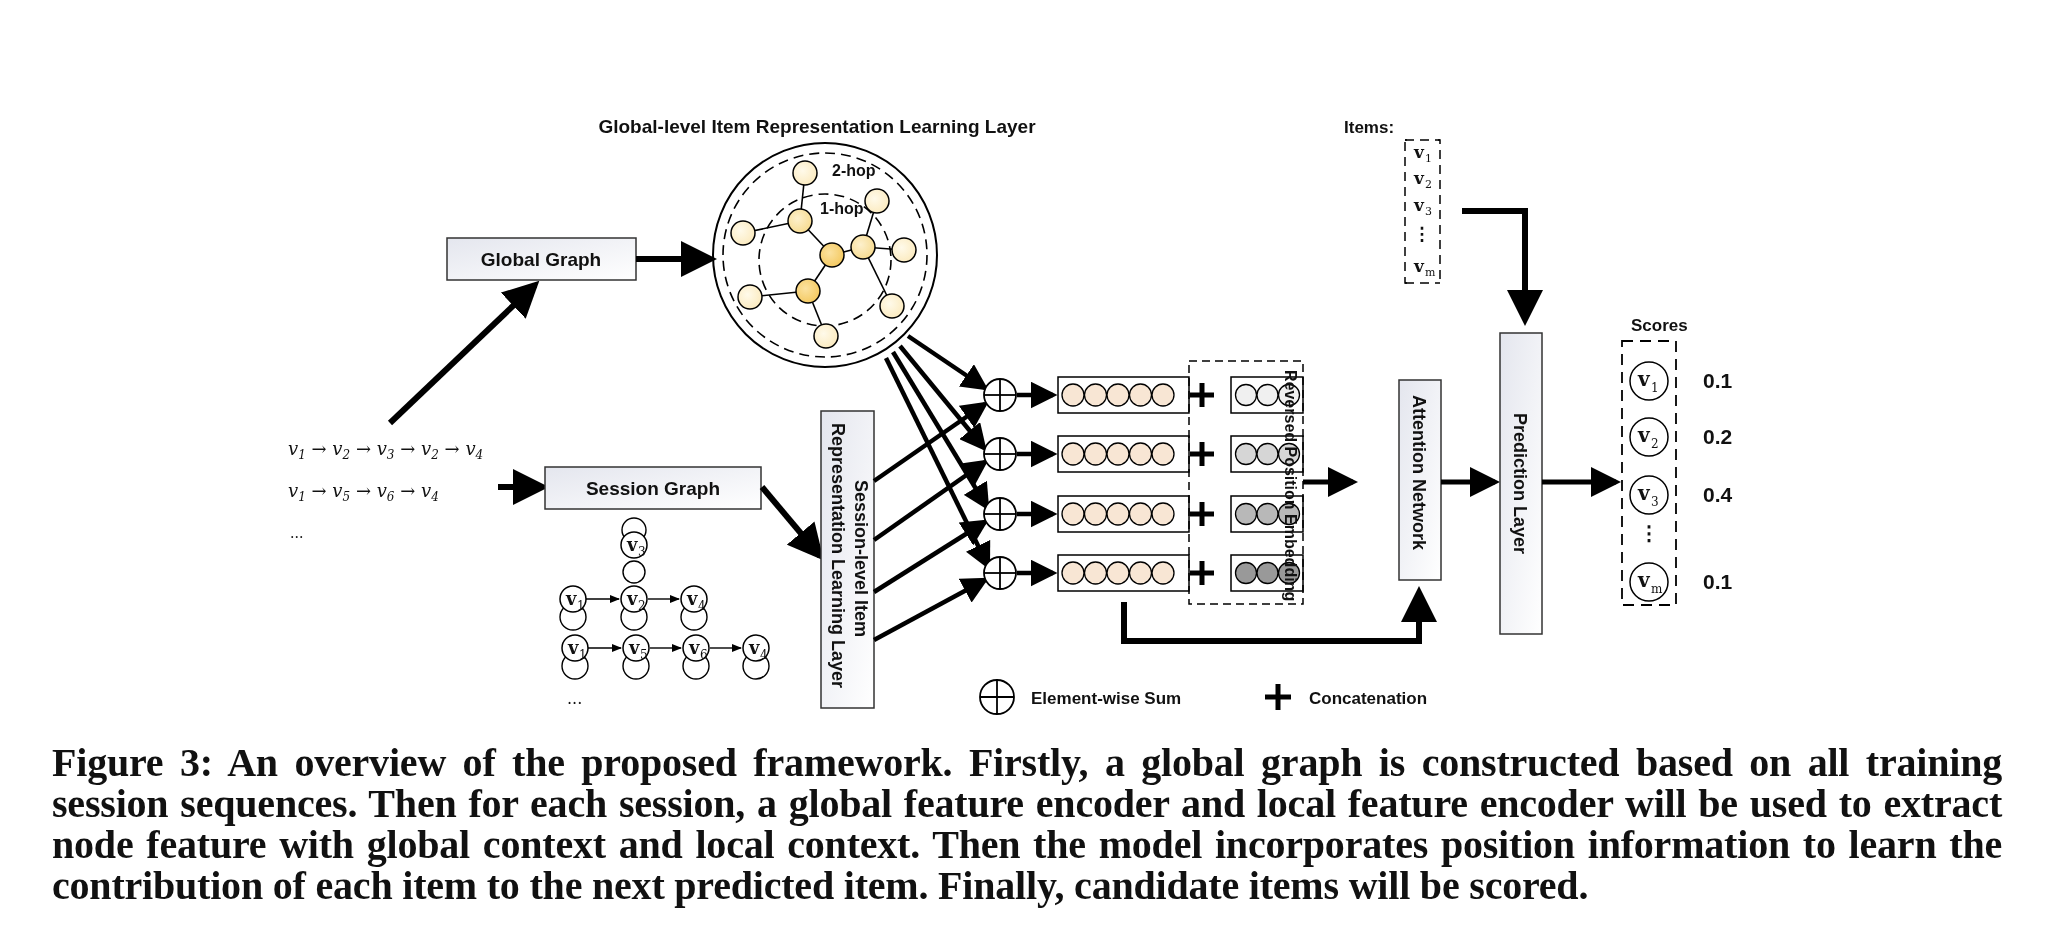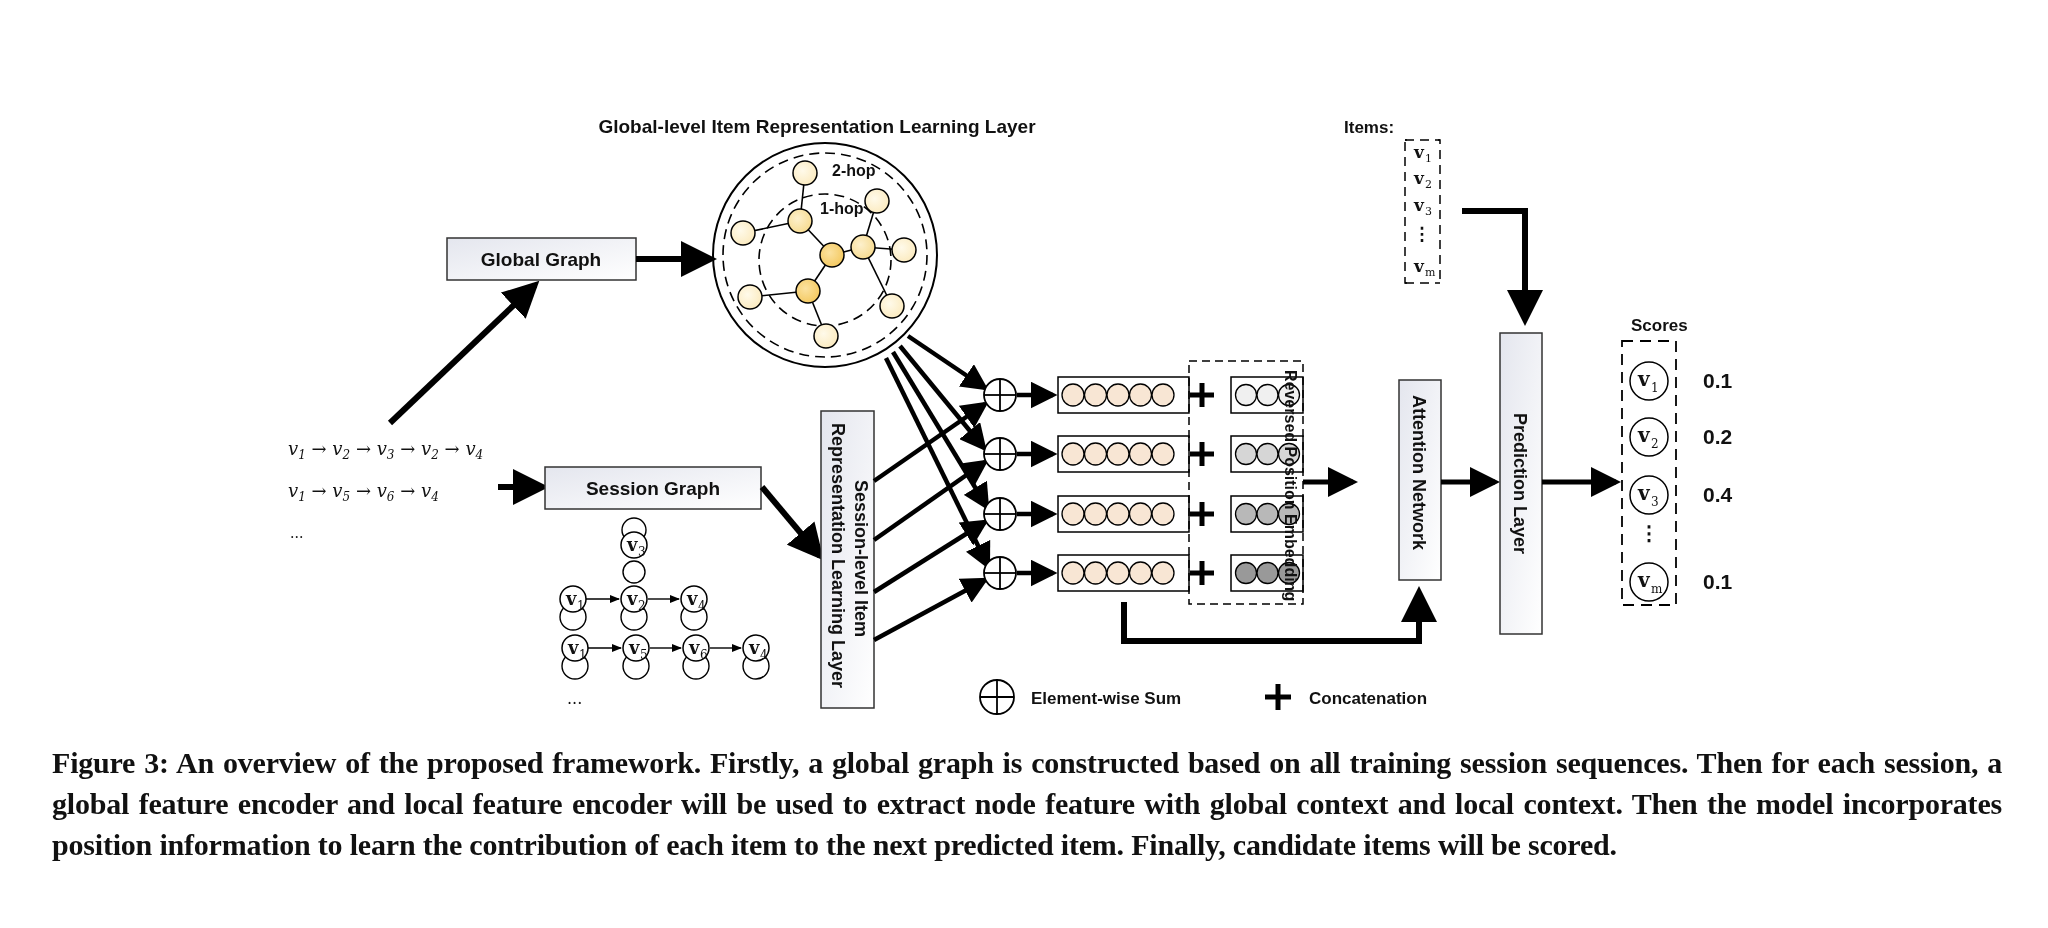--- a/index.html
+++ b/index.html
@@ -3,21 +3,21 @@
 <meta charset="utf-8">
 <style>
   html, body { margin:0; padding:0; background:#ffffff; }
   body { width:2048px; height:928px; position:relative; overflow:hidden; }
   #diagram { position:absolute; left:0; top:0; width:2048px; height:928px; }
   .lbl { font-family:"Liberation Sans", sans-serif; font-weight:bold; fill:#111; }
   .lbl-sm { font-family:"Liberation Sans", sans-serif; font-weight:bold; fill:#111; font-size:17px; }
   .serif-it { font-family:"DejaVu Serif", serif; font-style:italic; fill:#111; }
   .serif { font-family:"DejaVu Serif", serif; fill:#111; }
   .caption { position:absolute; left:52px; top:742px; width:1950px;
-    font-family:"Liberation Serif", serif; font-weight:bold; font-size:30px;
+    font-family:"Liberation Serif", serif; font-weight:bold; font-size:40px;
     line-height:41px; color:#111; text-align:justify; letter-spacing:-0.2px; }
 </style>
 </head>
 <body>
 
 <svg id="diagram" xmlns="http://www.w3.org/2000/svg" width="2048" height="928" viewBox="0 0 2048 928">
   <defs>
     <marker id="ah" markerWidth="6" markerHeight="6" refX="5" refY="3" orient="auto" markerUnits="strokeWidth">
       <path d="M0,0 L6,3 L0,6 z" fill="#000"></path>
     </marker>

